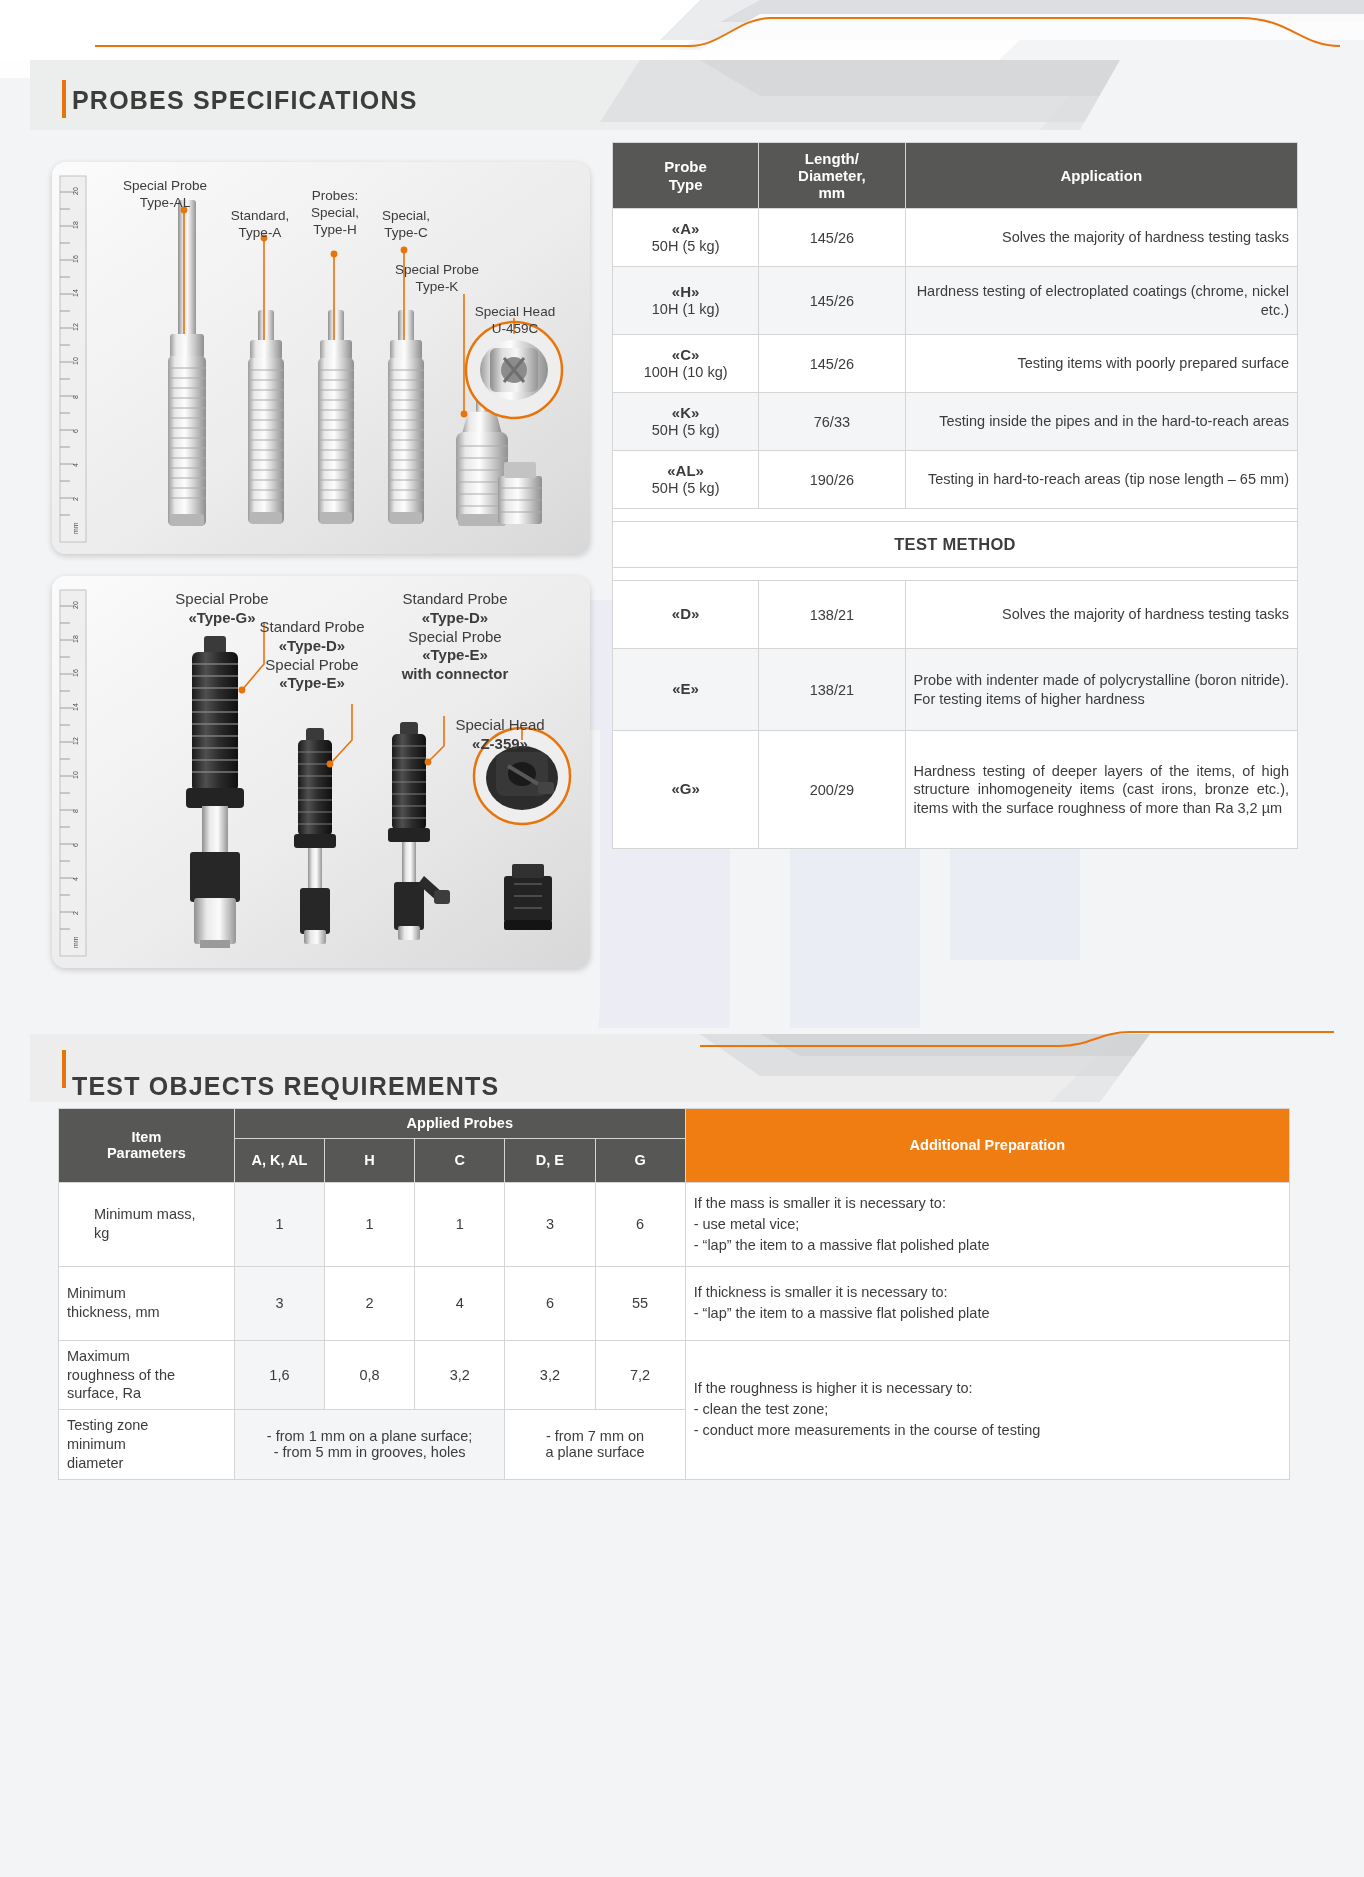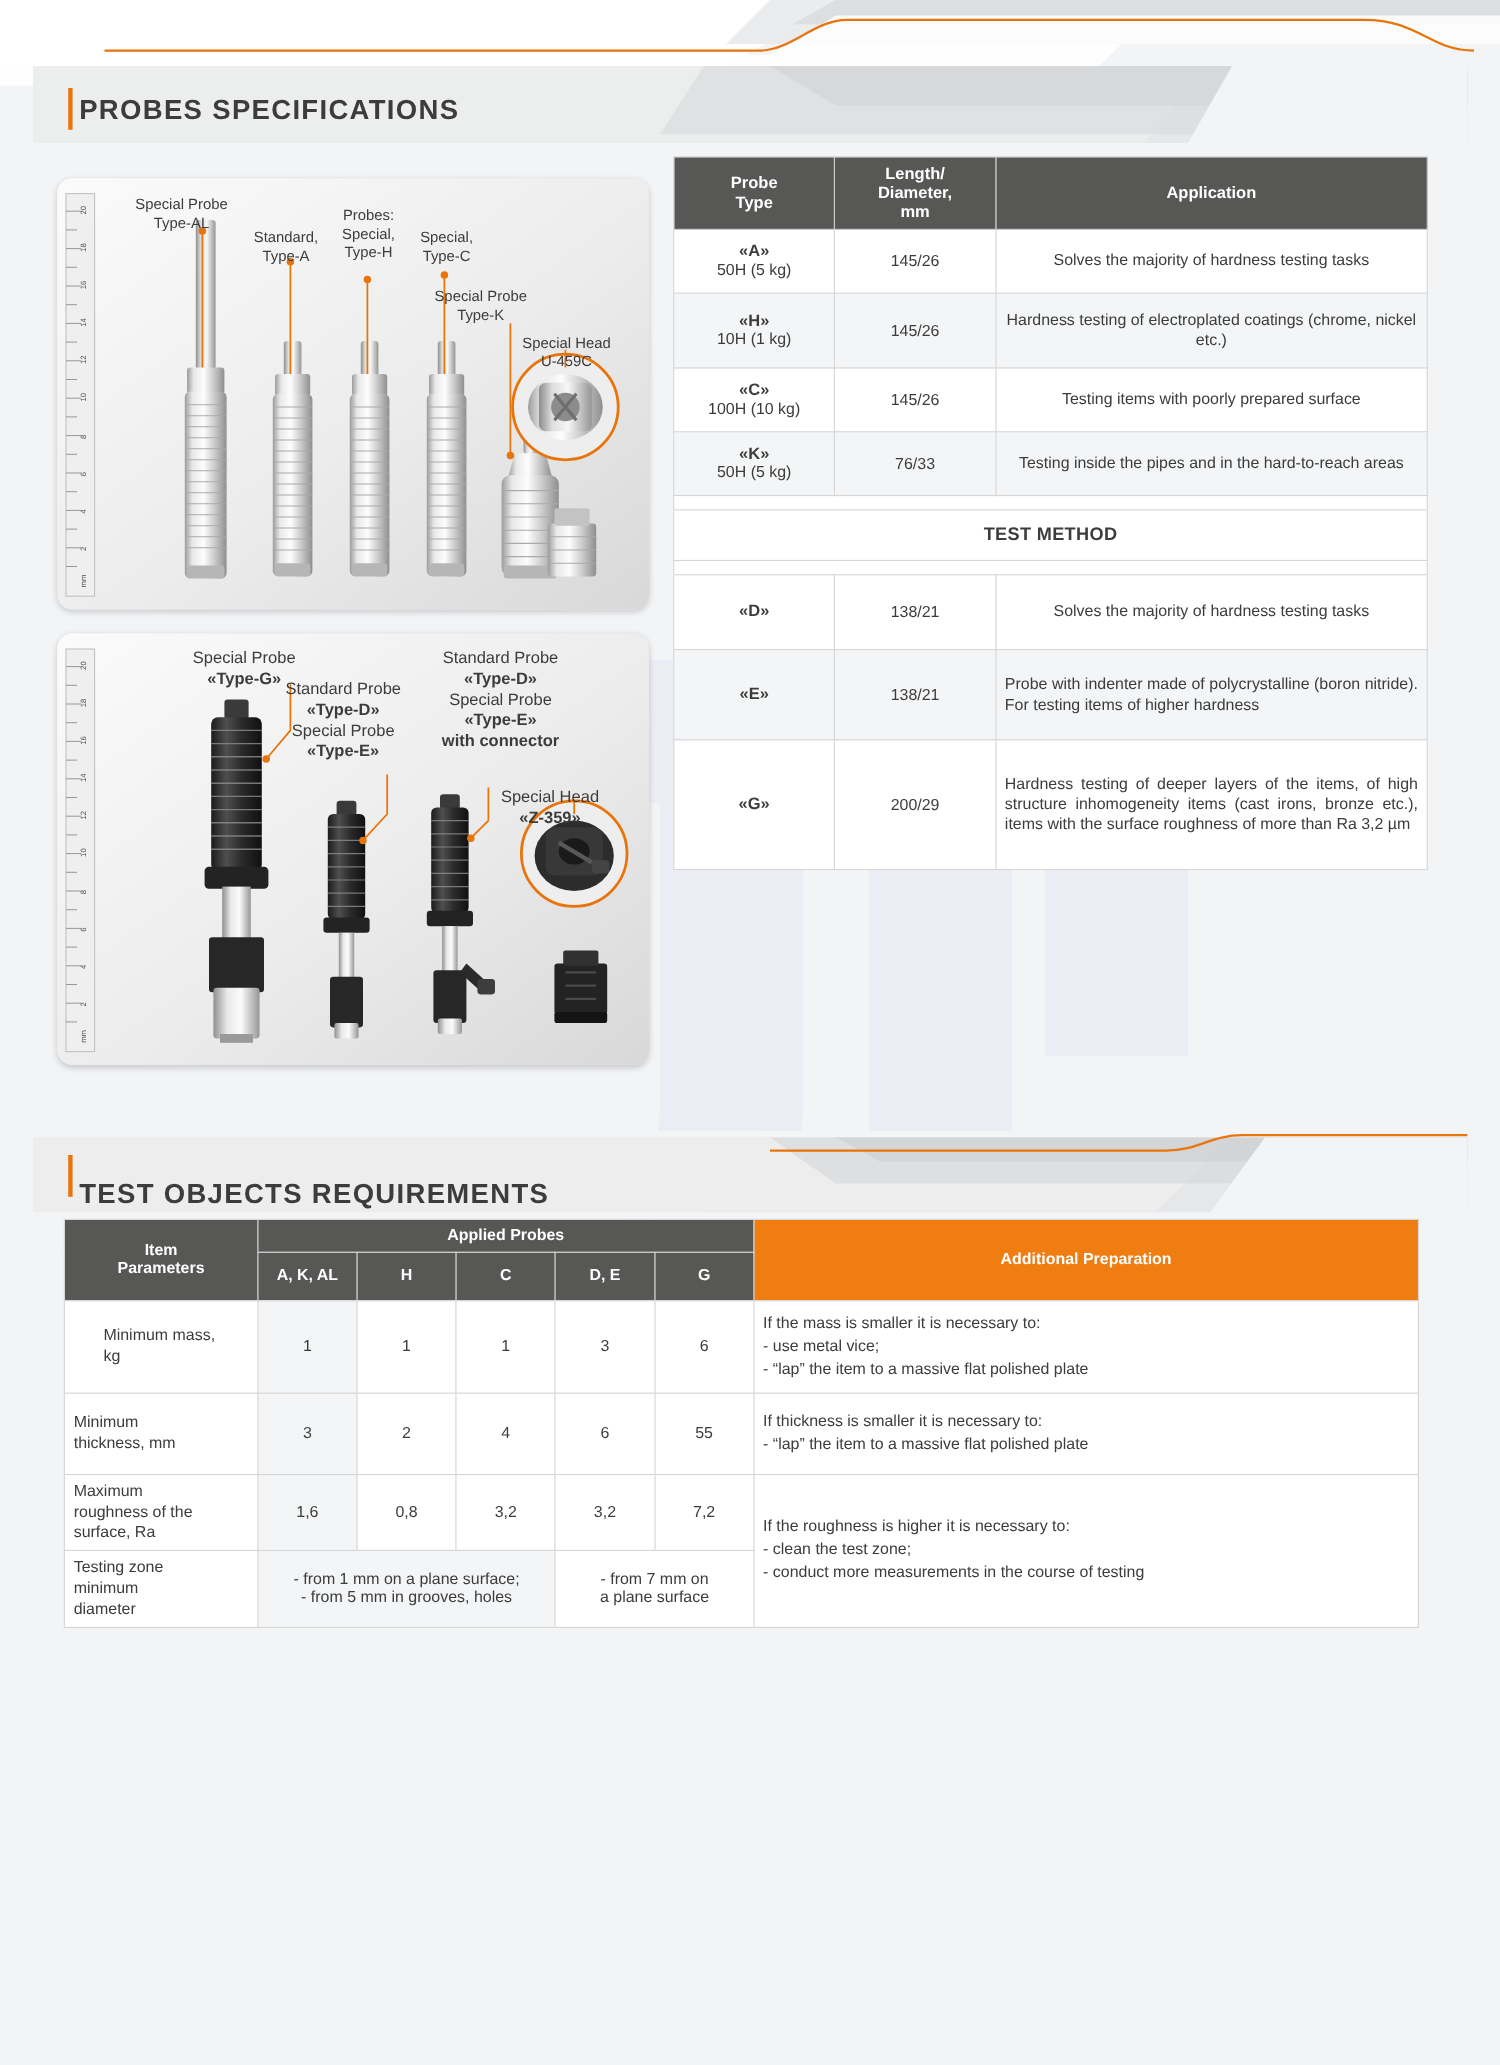--- a/index.html
+++ b/index.html
@@ -104,21 +104,21 @@
     text-align: center;
     font-weight: bold;
     font-size: 16.5px;
     background: #fff;
     color: #3c3c3b;
     letter-spacing: .3px;
   }
   .ctr { text-align: center; }
   .probe-cell { text-align: center; line-height: 1.2; }
   .probe-cell b { font-size: 15px; }
-  .appl { text-align: center; line-height: 1.25; margin-top: 12px; }
+  .appl { text-align: right; line-height: 1.25; margin-top: 12px; }
   .just { text-align: justify; line-height: 1.25; }
   .zebra { background: #f4f5f7; }
   .spacer-row td { border-left: 1px solid #d5d5d5; border-right: 1px solid #d5d5d5; border-top: none; border-bottom: none; height: 12px; background:#fff;}
 
   
   #req-table td, #req-table th { font-size: 14.5px; }
   .p-left { text-align: left; line-height: 1.3; }
   .prep { text-align: left; line-height: 1.45; font-size: 14.5px; }
 </style>
 </head>
@@ -607,20 +607,28 @@
       <td class="appl">Testing items with poorly prepared surface</td>
     </tr>
     <tr class="zebra">
       <td class="probe-cell" style="height:58px;">
         <b>«K»</b><br>
         <span>50H (5 kg)</span>
       </td>
       <td class="ctr">76/33</td>
       <td class="appl">Testing inside the pipes and in the hard-to-reach areas</td>
     </tr>
+    <tr>
+      <td class="probe-cell" style="height:58px;">
+        <b>«AL»</b><br>
+        <span>50H (5 kg)</span>
+      </td>
+      <td class="ctr">190/26</td>
+      <td class="appl">Testing in hard-to-reach areas (tip nose length – 65 mm)</td>
+    </tr>
     <tr class="spacer-row">
       <td colspan="3"></td>
     </tr>
     <tr>
       <td class="method-row" colspan="3" style="height:46px;">TEST METHOD</td>
     </tr>
     <tr class="spacer-row">
       <td colspan="3"></td>
     </tr>
     <tr>

